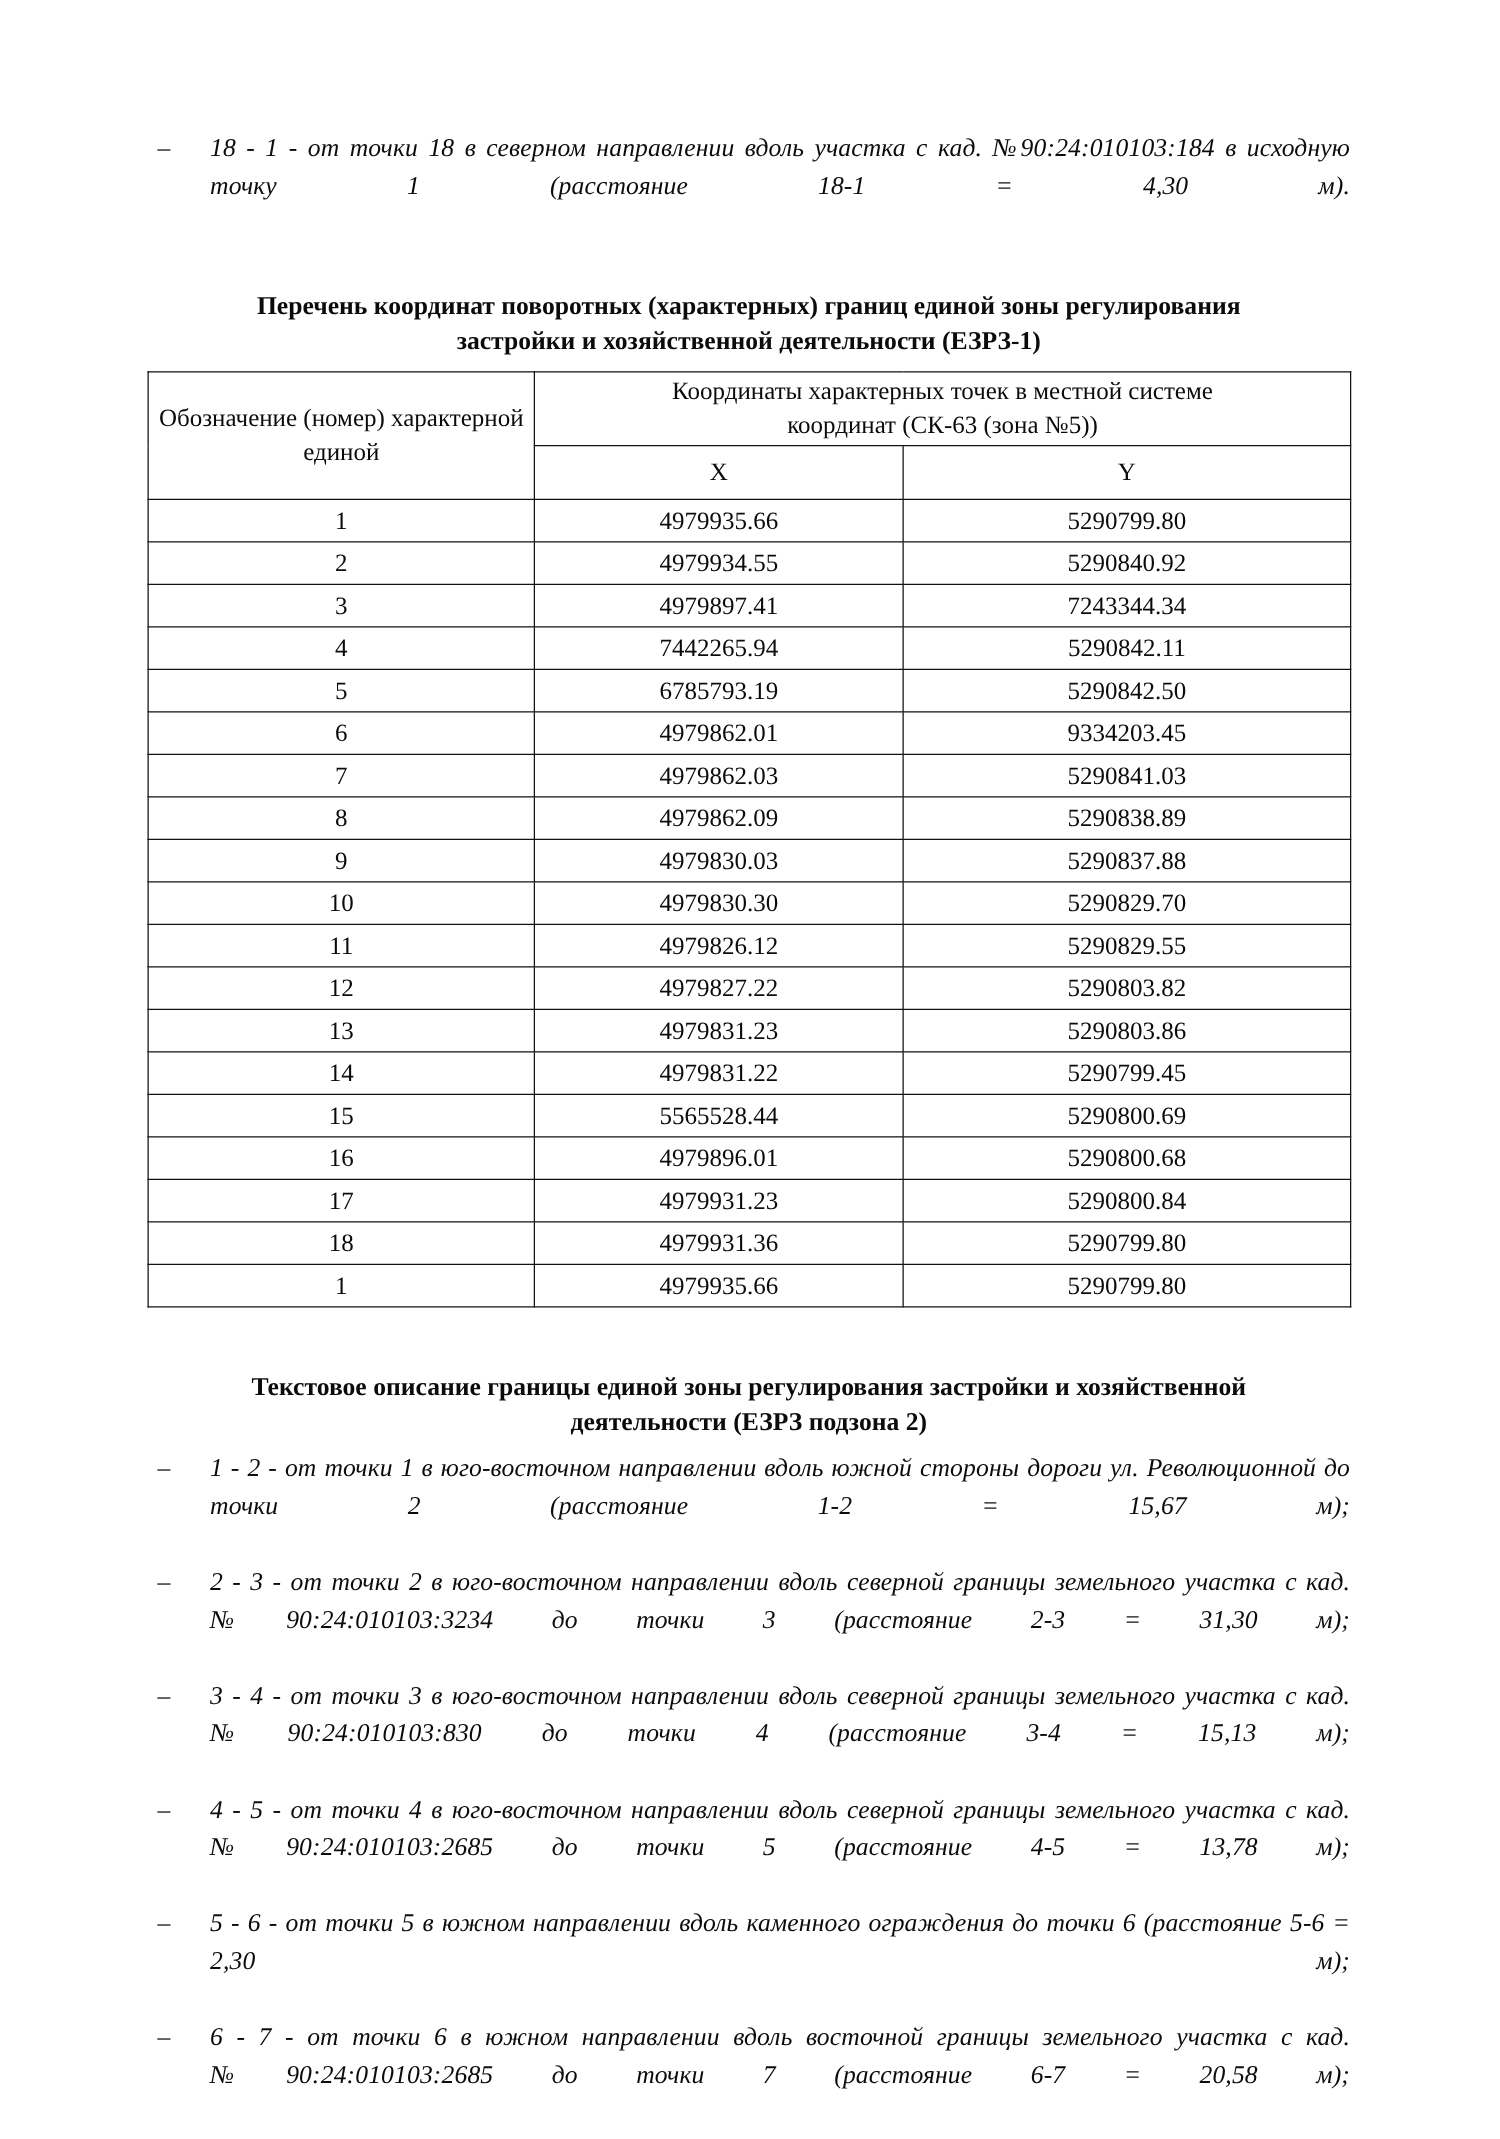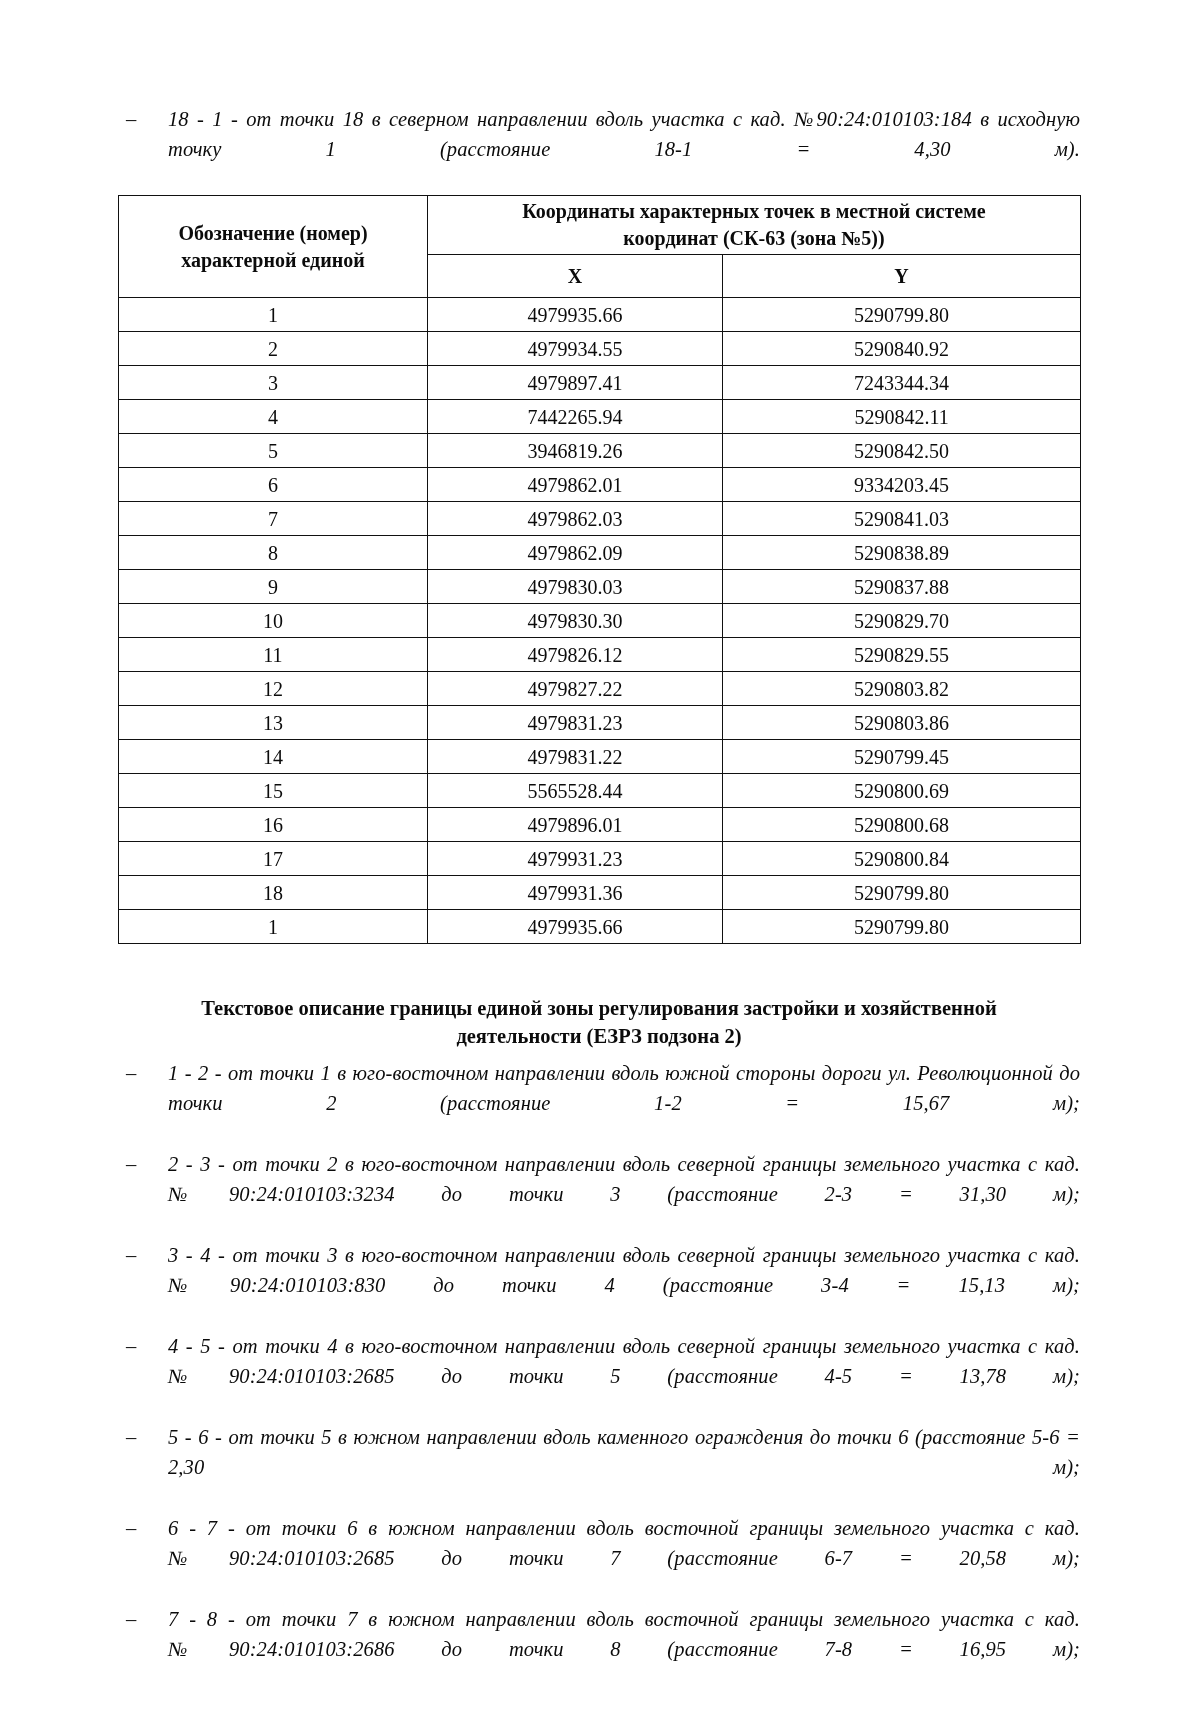--- a/index.html
+++ b/index.html
@@ -90,21 +90,21 @@
   }
   table.coords th,
   table.coords td {
     border: 1.6px solid #111;
     text-align: center;
     vertical-align: middle;
     font-size: 20px;
     padding: 2px 4px;
   }
   table.coords th {
-    font-weight: bold;
+    font-weight: normal;
     line-height: 27px;
   }
   table.coords td {
     line-height: 22px;
     height: 29px;
   }
   col.c-num { width: 309px; }
   col.c-x   { width: 295px; }
   col.c-y   { width: 358px; }
 
@@ -117,20 +117,24 @@
 <div class="page">
   <div class="content">
 
     <ul class="bullet-list">
       <li class="bullet-item">
         <span class="dash">–</span>
         <span class="txt">18 - 1 - от точки 18 в северном направлении вдоль участка с кад. №90:24:010103:184 в исходную точку 1 (расстояние 18-1 = 4,30 м).</span>
       </li>
     </ul>
 
+    <div class="heading heading-1">
+      <div>Перечень координат поворотных (характерных) границ единой зоны регулирования</div>
+      <div>застройки и хозяйственной деятельности (ЕЗРЗ-1)</div>
+    </div>
 
     <table class="coords">
       <colgroup>
         <col class="c-num">
         <col class="c-x">
         <col class="c-y">
       </colgroup>
       <thead>
         <tr>
           <th class="th-tall" rowspan="2">Обозначение (номер) характерной единой</th>
@@ -160,21 +164,21 @@
             <td>4979897.41</td>
             <td>7243344.34</td>
           </tr>
           <tr>
             <td>4</td>
             <td>7442265.94</td>
             <td>5290842.11</td>
           </tr>
           <tr>
             <td>5</td>
-            <td>3946819.26</td>
+            <td>6785793.19</td>
             <td>5290842.50</td>
           </tr>
           <tr>
             <td>6</td>
             <td>4979862.01</td>
             <td>9334203.45</td>
           </tr>
           <tr>
             <td>7</td>
             <td>4979862.03</td>

